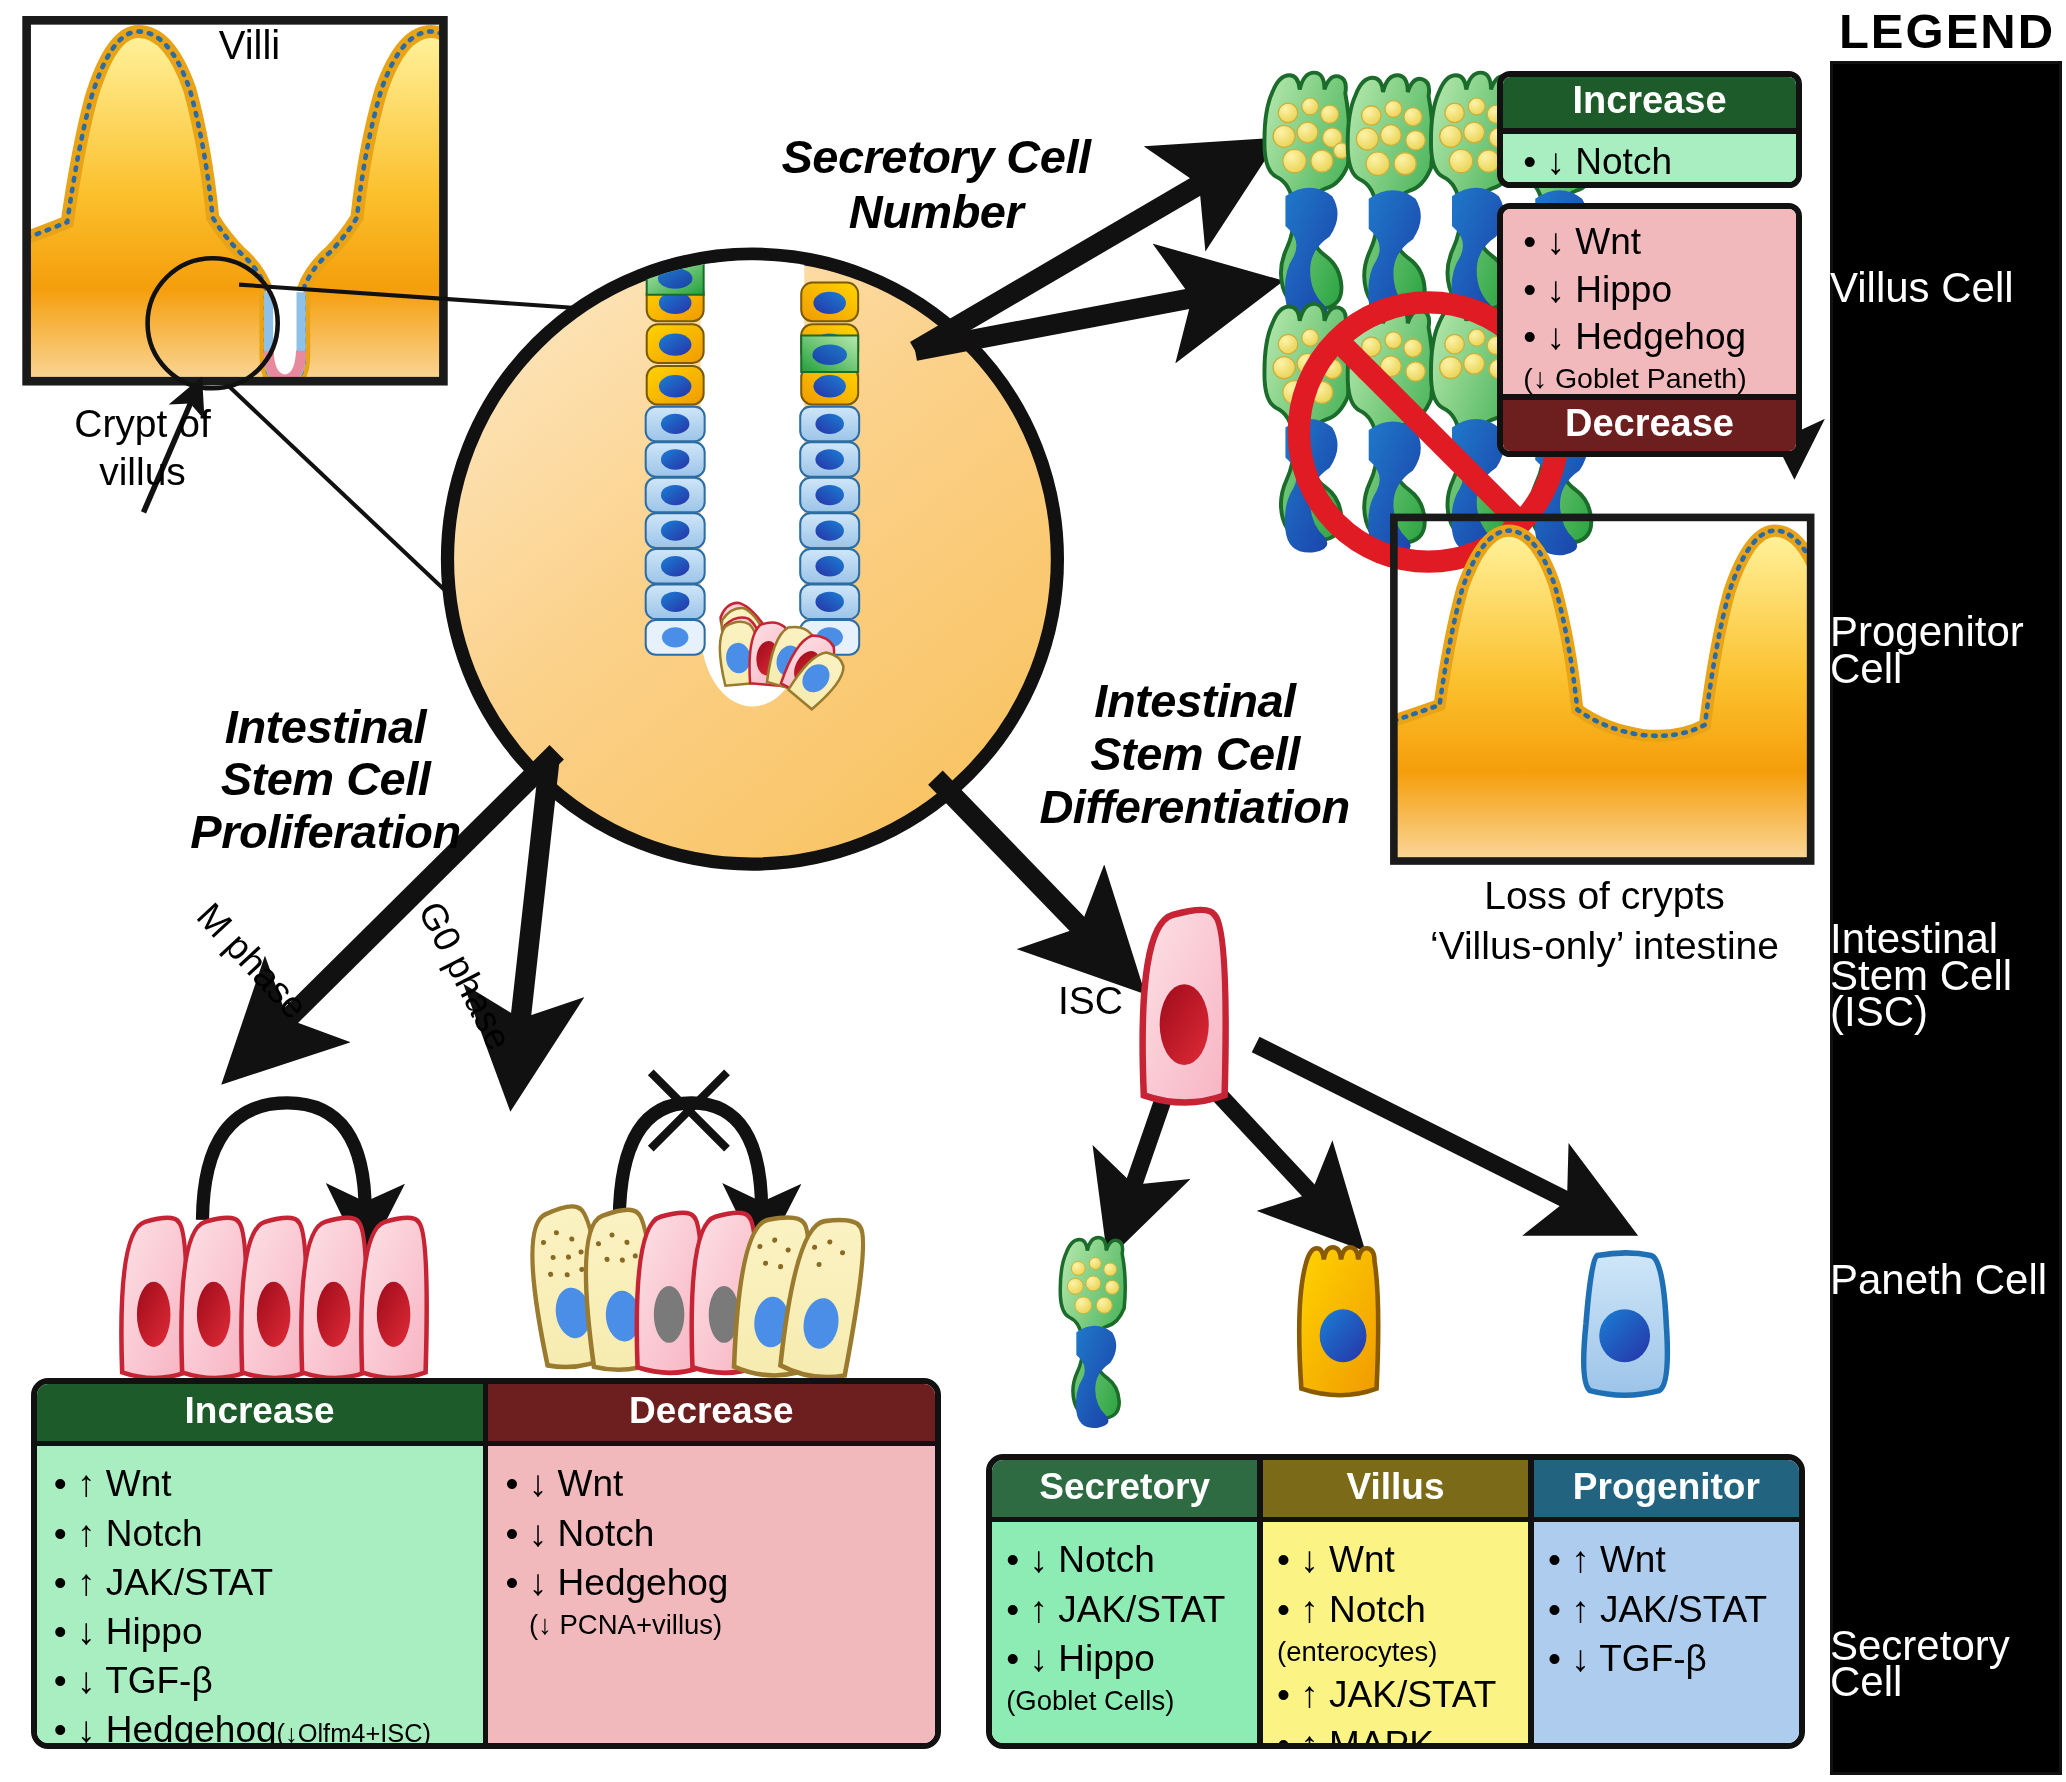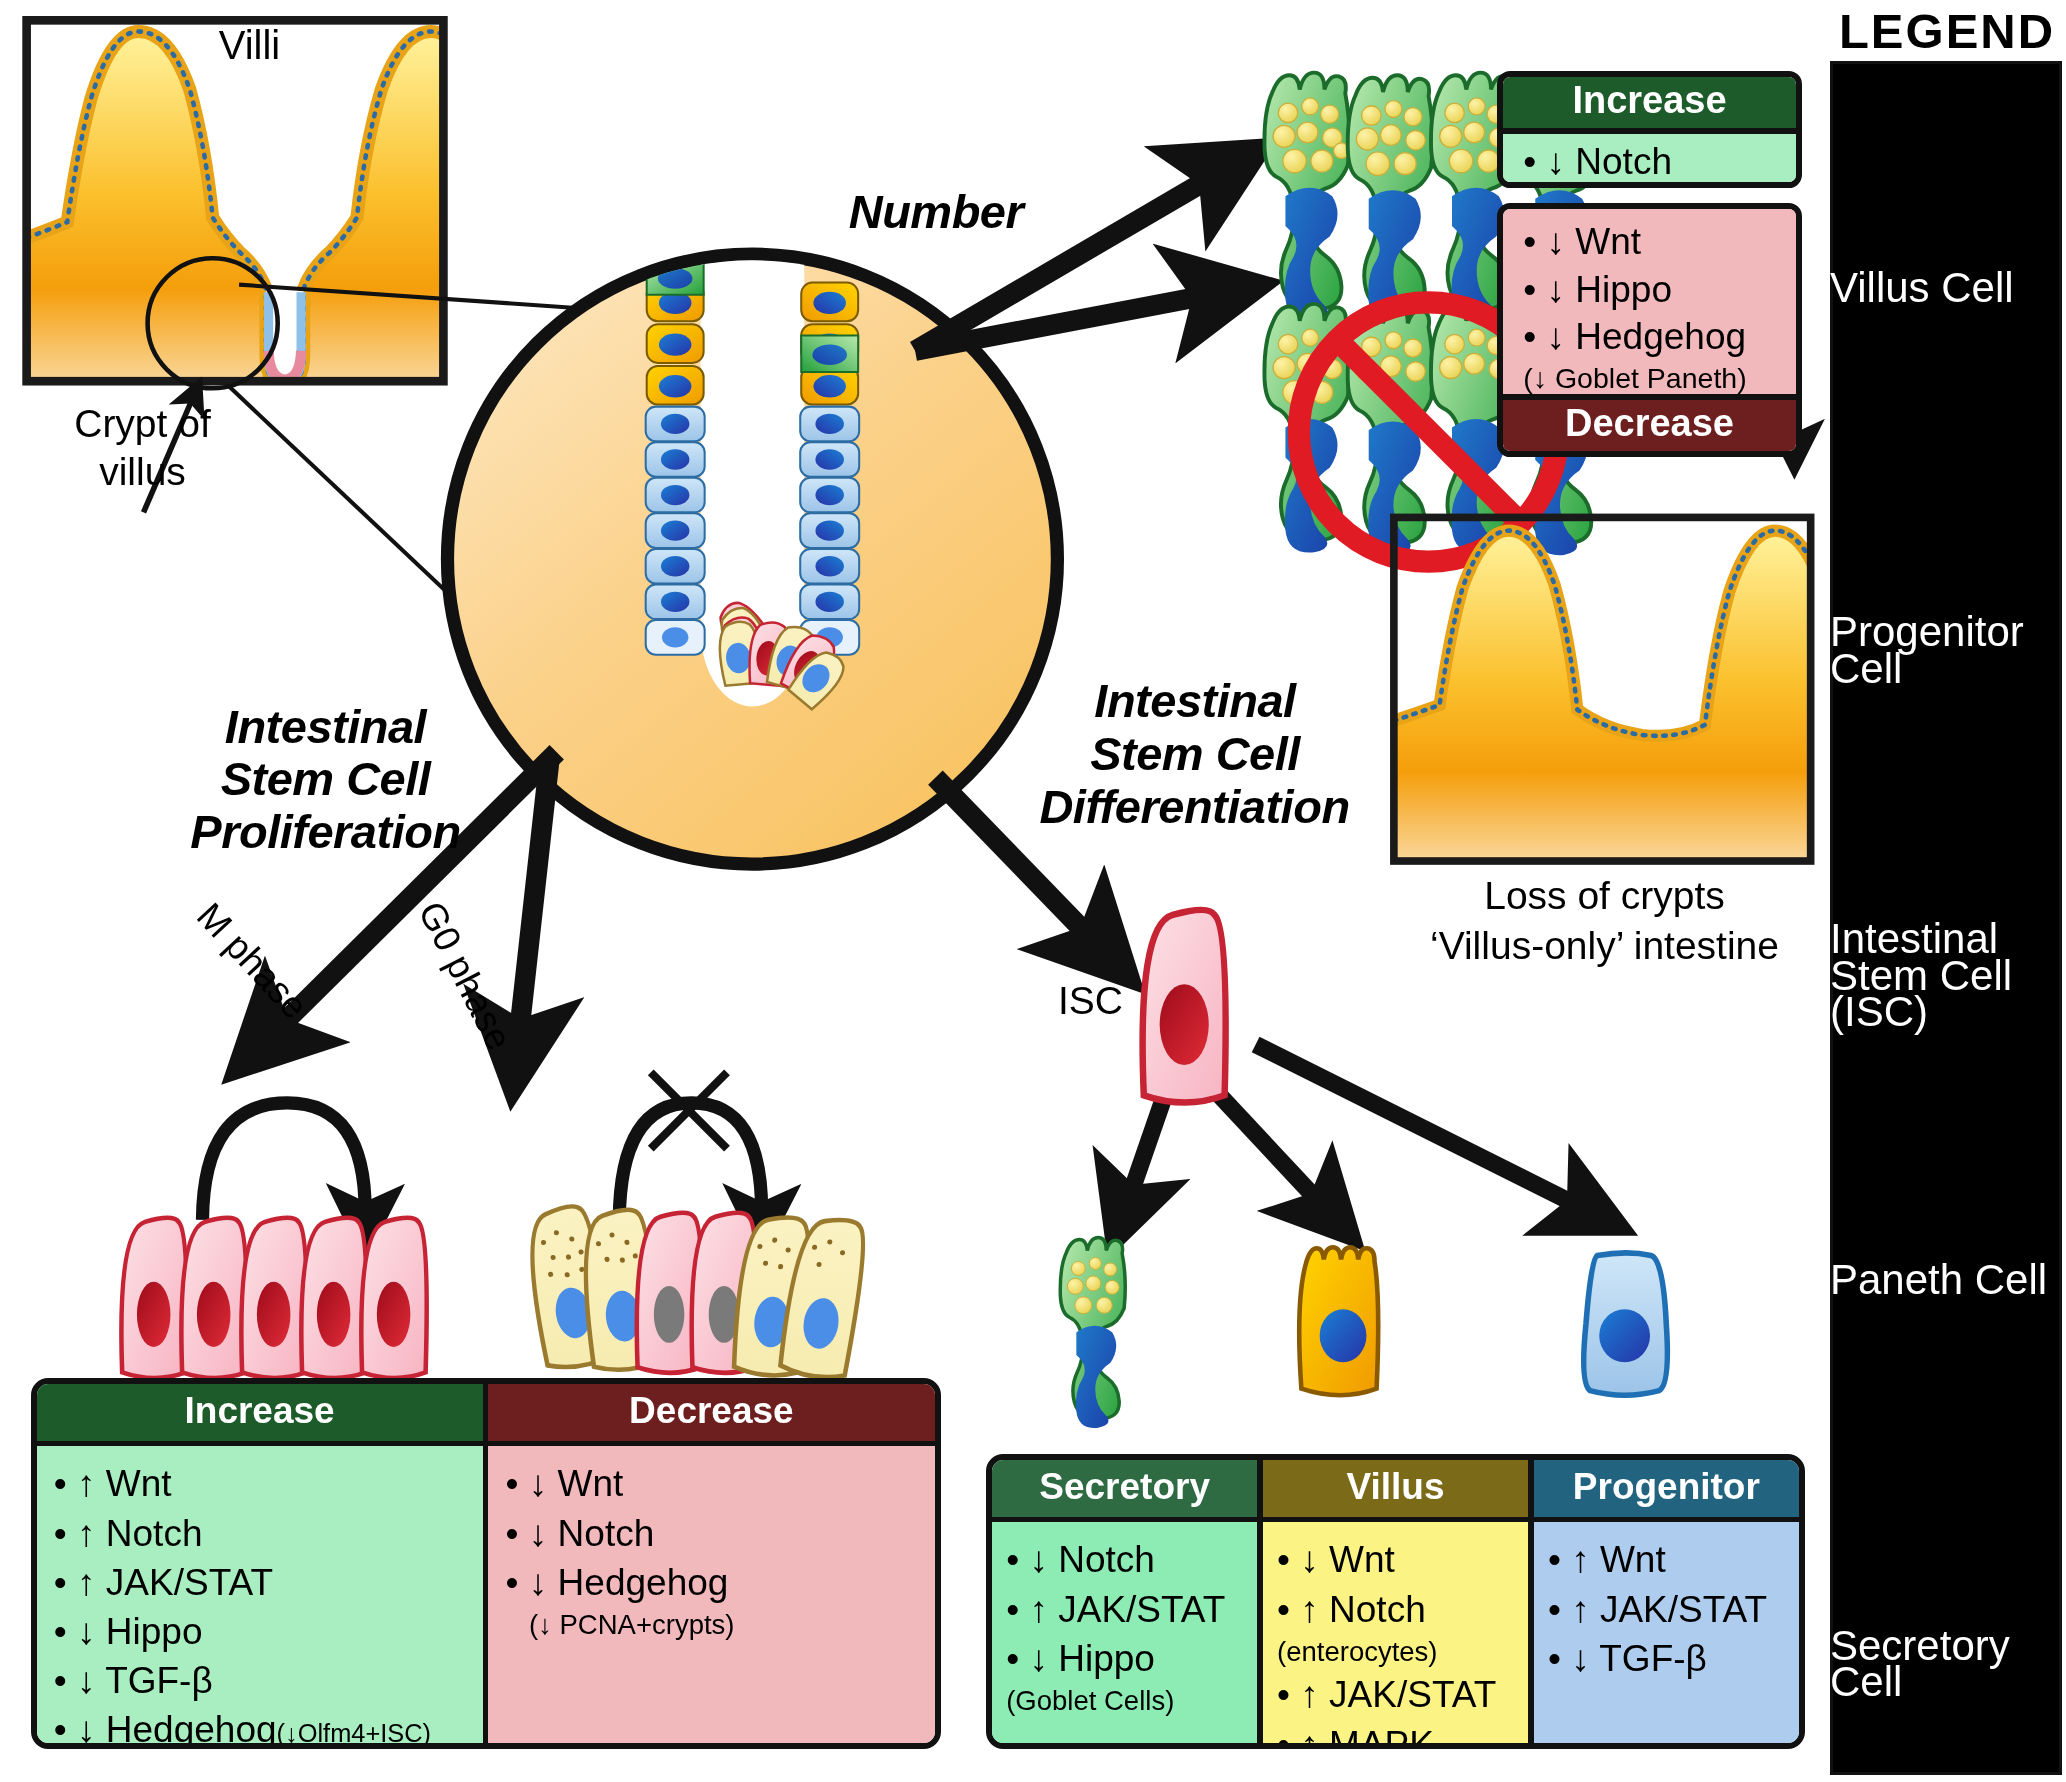--- a/index.html
+++ b/index.html
@@ -639,20 +639,21 @@
         </g>
       </g>
     </g>
   </svg>
 
   <div class="abs plain" style="left:168px;top:23.4px;width:163px;font-size:40px;text-align:center;">Villi</div>
 
   <div class="abs label-txt" style="left:30.5px;top:402px;width:224px;">Crypt of</div>
   <div class="abs label-txt" style="left:30.5px;top:450px;width:224px;">villus</div>
 
+  <div class="abs ital-head" style="left:758px;top:132px;width:356px;">Secretory Cell</div>
   <div class="abs ital-head" style="left:758px;top:187px;width:356px;">Number</div>
 
   <div class="abs ital-head" style="left:168px;top:702px;width:315px;">Intestinal</div>
   <div class="abs ital-head" style="left:168px;top:754px;width:315px;">Stem Cell</div>
   <div class="abs ital-head" style="left:168px;top:807px;width:315px;">Proliferation</div>
 
   <div class="abs ital-head" style="left:1012px;top:676px;width:366px;">Intestinal</div>
   <div class="abs ital-head" style="left:1012px;top:729px;width:366px;">Stem Cell</div>
   <div class="abs ital-head" style="left:996px;top:782px;width:397px;">Differentiation</div>
 
@@ -693,21 +694,21 @@
 
       </div>
     </div>
     <div class="sep-v"></div>
     <div class="tcol">
       <div class="thead" style="background:#6d1e1e;">Decrease</div>
       <div class="tbody" style="background:#f2b9bd;">
         <div class="li">• ↓ Wnt</div>
         <div class="li">• ↓ Notch</div>
         <div class="li">• ↓ Hedgehog</div>
-        <div class="sub">(↓ PCNA+crypts)</div>
+        <div class="sub">(↓ PCNA+villus)</div>
       </div>
     </div>
   </div>
 
   <div class="abs tbl" style="left:986px;top:1454px;width:819px;height:295px;">
     <div class="tcol">
       <div class="thead" style="background:#2e6b43;">Secretory</div>
       <div class="tbody" style="background:#8cecb4;padding-left:14.2px;">
         <div class="li">• ↓ Notch</div>
         <div class="li">• ↑ JAK/STAT</div>

